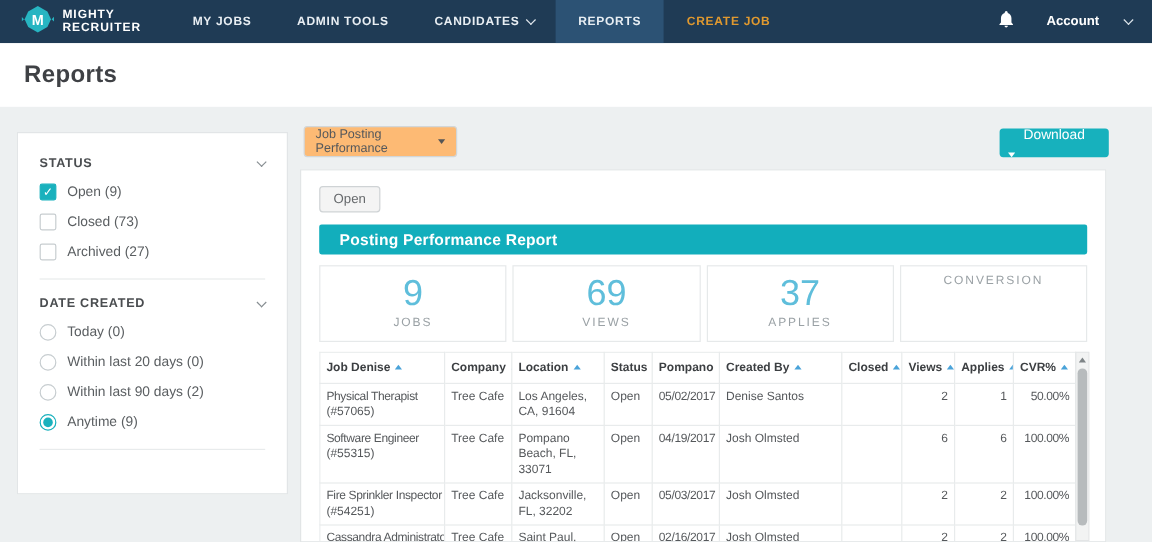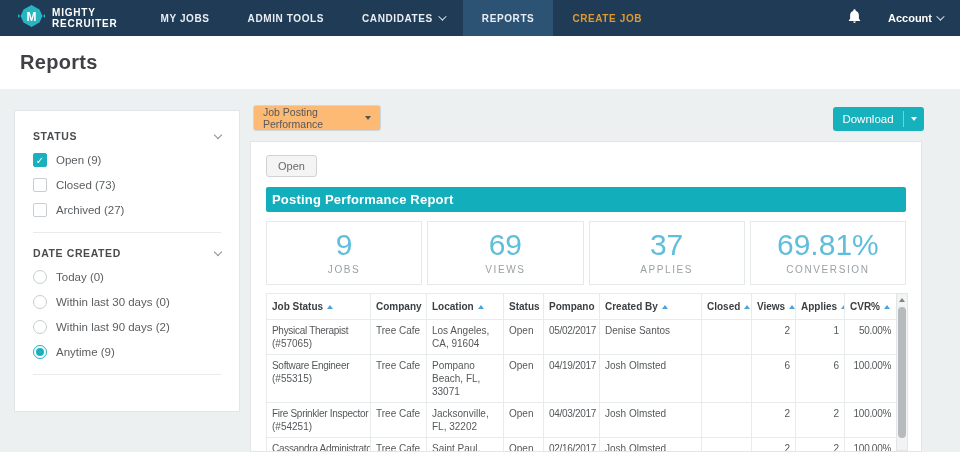--- a/index.html
+++ b/index.html
@@ -8,21 +8,21 @@
 
   
   .nav { position:absolute; left:0; top:0; width:960px; height:36px; background:#1f3b55; display:flex; align-items:center; padding:0 18px; }
   .brand { display:flex; align-items:center; gap:7px; }
   .brand-text { color:#fff; font-weight:bold; font-size:10px; letter-spacing:.8px; line-height:1.1; }
   .nav-items { display:flex; align-items:stretch; height:36px; margin-left:24px; }
   .nav-item { display:flex; align-items:center; gap:5px; padding:0 19px; font-size:10px; font-weight:bold; letter-spacing:.6px; color:#e8eef3; cursor:default; }
   .nav-item.active { background:#2c5274; }
   .nav-item.accent { color:#e0992f; }
   .nav-right { margin-left:auto; display:flex; align-items:center; gap:26px; }
-  .account { display:flex; align-items:center; gap:4px; color:#fff; font-size:11px; font-weight:bold; }
+  .account { display:flex; align-items:center; gap:20px; color:#fff; font-size:11px; font-weight:bold; }
   .chev-w { width:6px; height:6px; border-right:1.5px solid #dfe6ec; border-bottom:1.5px solid #dfe6ec; transform:rotate(45deg) translateY(-2px); }
 
   
   .header-strip { position:absolute; left:0; top:36px; width:960px; height:53px; background:#fff; }
   .page-title { padding:15px 0 0 20px; font-size:20px; font-weight:bold; color:#3f4145; letter-spacing:.3px; }
 
   
   .sidebar { position:absolute; left:14px; top:110px; width:226px; height:302px; background:#fff; border:1px solid #e2e5e7; padding:19px 18px; overflow:hidden; }
   .f-title { display:flex; justify-content:space-between; align-items:center; font-size:10.5px; font-weight:bold; color:#4a4d50; letter-spacing:.6px; }
   .chev-g { width:6px; height:6px; border-right:1.6px solid #878e92; border-bottom:1.6px solid #878e92; transform:rotate(45deg); margin-top:-3px; }
@@ -30,30 +30,30 @@
   .cb { width:14px; height:14px; border:1px solid #c7cdd0; border-radius:2px; background:#fff; flex:0 0 auto; }
   .cb.checked { background:#19b1bd; border-color:#19b1bd; color:#fff; font-size:10px; line-height:13px; text-align:center; }
   .rb { width:14px; height:14px; border:1px solid #c7cdd0; border-radius:50%; background:#fff; flex:0 0 auto; position:relative; }
   .rb.selected { border-color:#19b1bd; }
   .rb.selected::after { content:""; position:absolute; left:2px; top:2px; width:8px; height:8px; border-radius:50%; background:#19b1bd; }
   .f-div { height:1px; background:#e8ebec; margin:15px 0 14px; }
 
   
   .report-select { position:absolute; left:253px; top:105px; width:128px; height:26px; background:#fdba74; border:1px solid #d2d6d8; border-radius:3px; display:flex; align-items:center; justify-content:space-between; padding:0 9px; font-size:10.5px; color:#55585b; }
   .sel-caret { width:0; height:0; border-left:3.5px solid transparent; border-right:3.5px solid transparent; border-top:4.5px solid #555; }
-  .download-btn { position:absolute; left:833px; top:107px; width:91px; height:24px; background:#17b1bd; border-radius:3px; display:flex; color:#fff; font-size:11.5px; overflow:hidden; }
+  .download-btn { position:absolute; left:833px; top:107px; width:91px; height:24px; background:#17b1bd; border-radius:3px; display:flex; color:#fff; font-size:11.5px; overflow:hidden;flex-direction:column; }
   .dl-main { flex:1; display:flex; align-items:center; justify-content:center; }
   .dl-sep { width:1px; background:rgba(255,255,255,.4); margin:4px 0; }
   .dl-caret-box { width:20px; display:flex; align-items:center; justify-content:center; }
   .caret-down-w { width:0; height:0; border-left:3.5px solid transparent; border-right:3.5px solid transparent; border-top:4.5px solid #fff; }
 
   
   .main-panel { position:absolute; left:250px; top:141px; width:672px; height:311px; background:#fff; border:1px solid #e2e5e6; padding:13px 15px; }
   .chip { display:inline-block; padding:4px 11px; background:#f4f4f4; border:1px solid #cfd3d5; border-radius:3px; font-size:11px; color:#66696c; }
-  .banner { margin-top:10px; height:25px; background:#12aebc; border-radius:2px; color:#fff; font-weight:bold; font-size:13px; line-height:25px; padding-left:6px; letter-spacing:.2px; }
+  .banner { margin-top:10px; height:25px; background:#12aebc; border-radius:2px; color:#fff; font-weight:bold; font-size:13px; line-height:25px; padding-left:17px; letter-spacing:.2px; }
   .stats { margin-top:9px; display:flex; gap:5px; }
   .stat-card { flex:1; border:1px solid #e6e9ea; text-align:center; padding:6px 0 9px; }
   .stat-value { font-size:30px; color:#5fbedb; font-weight:400; line-height:1.15; }
   .stat-label { font-size:10px; color:#9aa1a5; letter-spacing:1.6px; margin-top:1px; }
 
   
   .table-wrap { margin-top:8px; position:relative; width:642px; height:158px; overflow:hidden; }
   table { border-collapse:collapse; table-layout:fixed; width:630px; font-size:10px; color:#55585b; }
   th, td { border:1px solid #e8ebec; padding:4px 5px; text-align:left; vertical-align:top; line-height:1.3; overflow:hidden; }
   th { font-size:10px; font-weight:bold; color:#3c3f42; white-space:nowrap; padding-top:6px; padding-bottom:6px; }
@@ -146,21 +146,21 @@
     <div class="f-title">
       <span>DATE CREATED</span>
       <span class="chev-g"></span>
     </div>
     <div class="f-opt">
       <span class="rb"></span>
       <span><span>Today</span> <span>(0)</span></span>
     </div>
     <div class="f-opt">
       <span class="rb"></span>
-      <span><span>Within last 30 days</span> <span>(0)</span></span>
+      <span><span>Within last 20 days</span> <span>(0)</span></span>
     </div>
     <div class="f-opt">
       <span class="rb"></span>
       <span><span>Within last 90 days</span> <span>(2)</span></span>
     </div>
     <div class="f-opt">
       <span class="rb selected"></span>
       <span><span>Anytime</span> <span>(9)</span></span>
     </div>
 
@@ -193,42 +193,41 @@
       </div>
       <div class="stat-card">
         <div class="stat-value">69</div>
         <div class="stat-label">VIEWS</div>
       </div>
       <div class="stat-card">
         <div class="stat-value">37</div>
         <div class="stat-label">APPLIES</div>
       </div>
       <div class="stat-card">
-        <div class="stat-value">69.81%</div>
         <div class="stat-label">CONVERSION</div>
       </div>
     </div>
 
     <div class="table-wrap">
       <table>
         <colgroup>
           <col style="width:104px">
             <col style="width:56px">
             <col style="width:77px">
             <col style="width:40px">
             <col style="width:56px">
           <col style="width:102px">
             <col style="width:50px">
             <col style="width:44px">
             <col style="width:49px">
             <col style="width:52px">
         </colgroup>
         <thead>
           <tr>
-            <th><span>Job Status</span><span class="sort up"></span></th>
+            <th><span>Job Denise</span><span class="sort up"></span></th>
             <th><span>Company</span><span class="sort up"></span></th>
             <th><span>Location</span><span class="sort up"></span></th>
             <th><span>Status</span></th>
             <th><span>Pompano</span><span class="sort down"></span></th>
             <th><span>Created By</span><span class="sort up"></span></th>
             <th><span>Closed</span><span class="sort up"></span></th>
             <th><span>Views</span><span class="sort up"></span></th>
             <th><span>Applies</span><span class="sort up"></span></th>
             <th><span>CVR%</span><span class="sort up"></span></th>
           </tr>
@@ -265,21 +264,21 @@
             <td class="num cell-tight">100.00%</td>
           </tr>
           <tr>
             <td>
                 <div class="cell-tight">Fire Sprinkler Inspector</div>
                 <div>(#54251)</div>
               </td>
             <td>Tree Cafe</td>
             <td>Jacksonville, FL, 32202</td>
             <td>Open</td>
-            <td class="cell-tight">04/03/2017</td>
+            <td class="cell-tight">05/03/2017</td>
             <td>Josh Olmsted</td>
             <td></td>
             <td class="num">2</td>
             <td class="num">2</td>
             <td class="num cell-tight">100.00%</td>
           </tr>
           <tr>
             <td>
                 <div class="cell-tight">Cassandra Administrator</div>
               </td>

